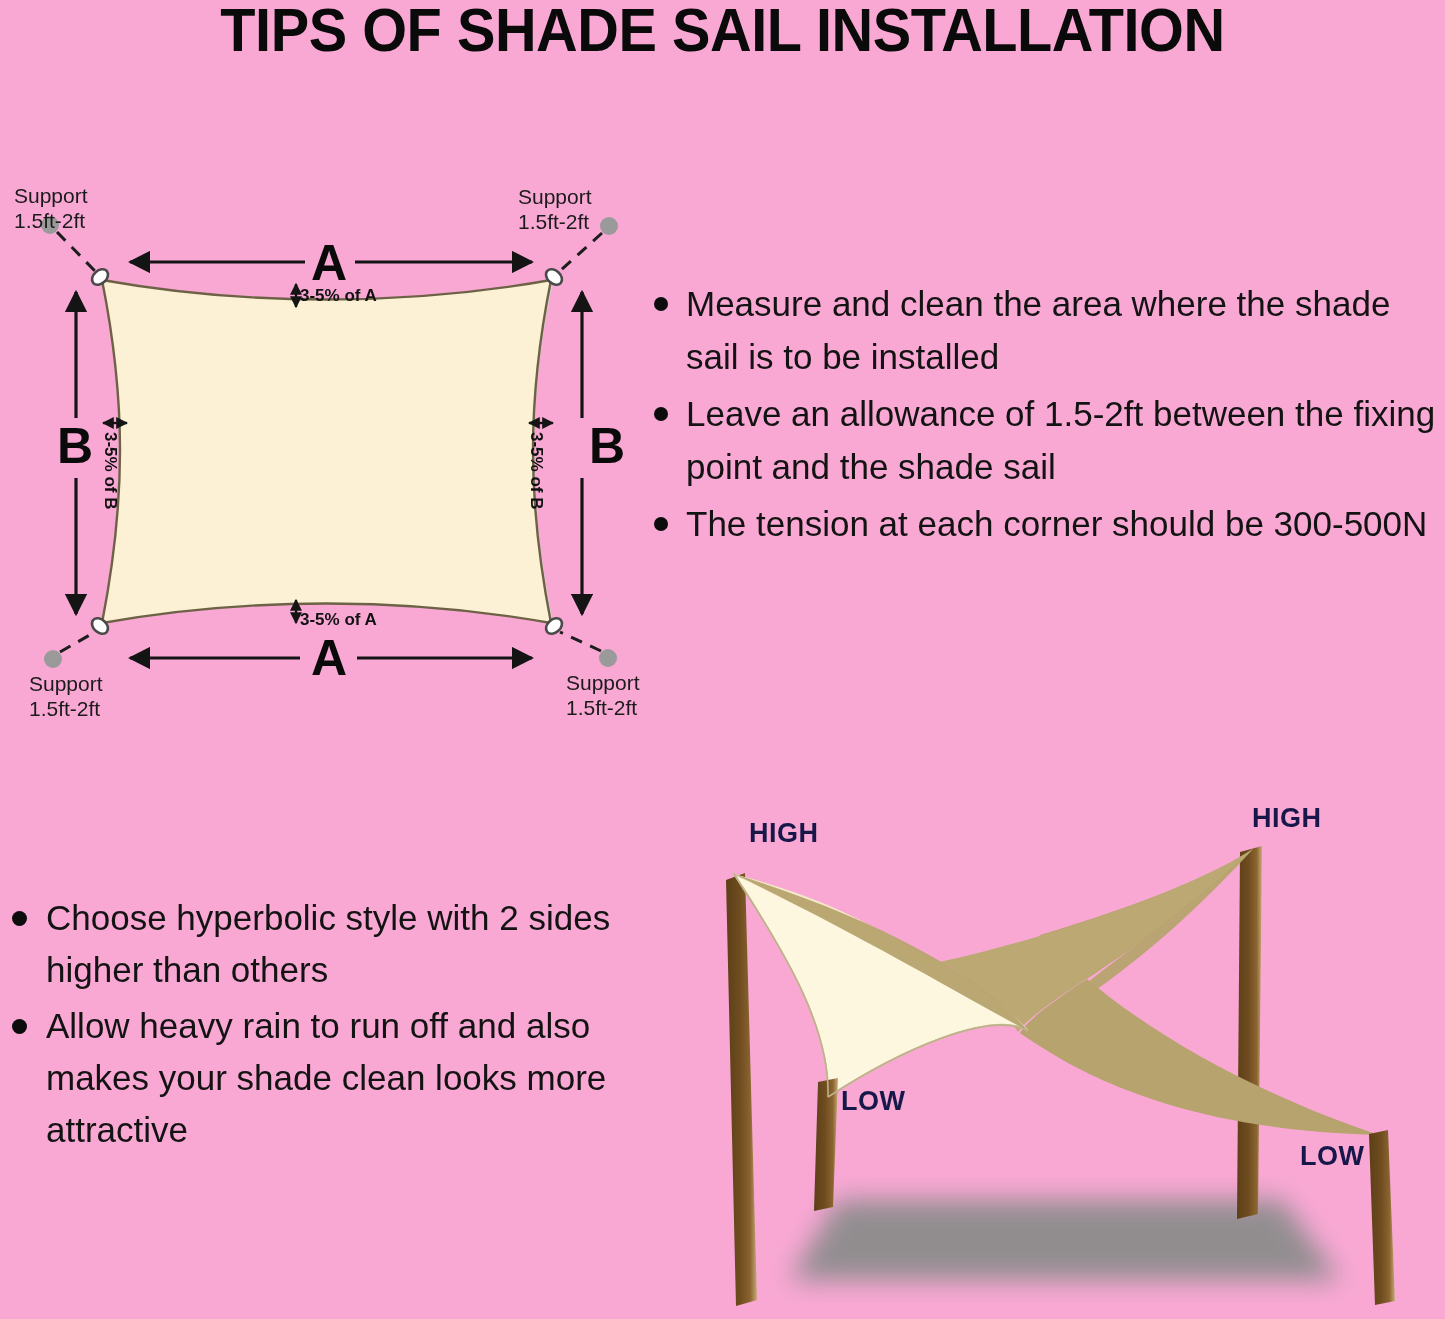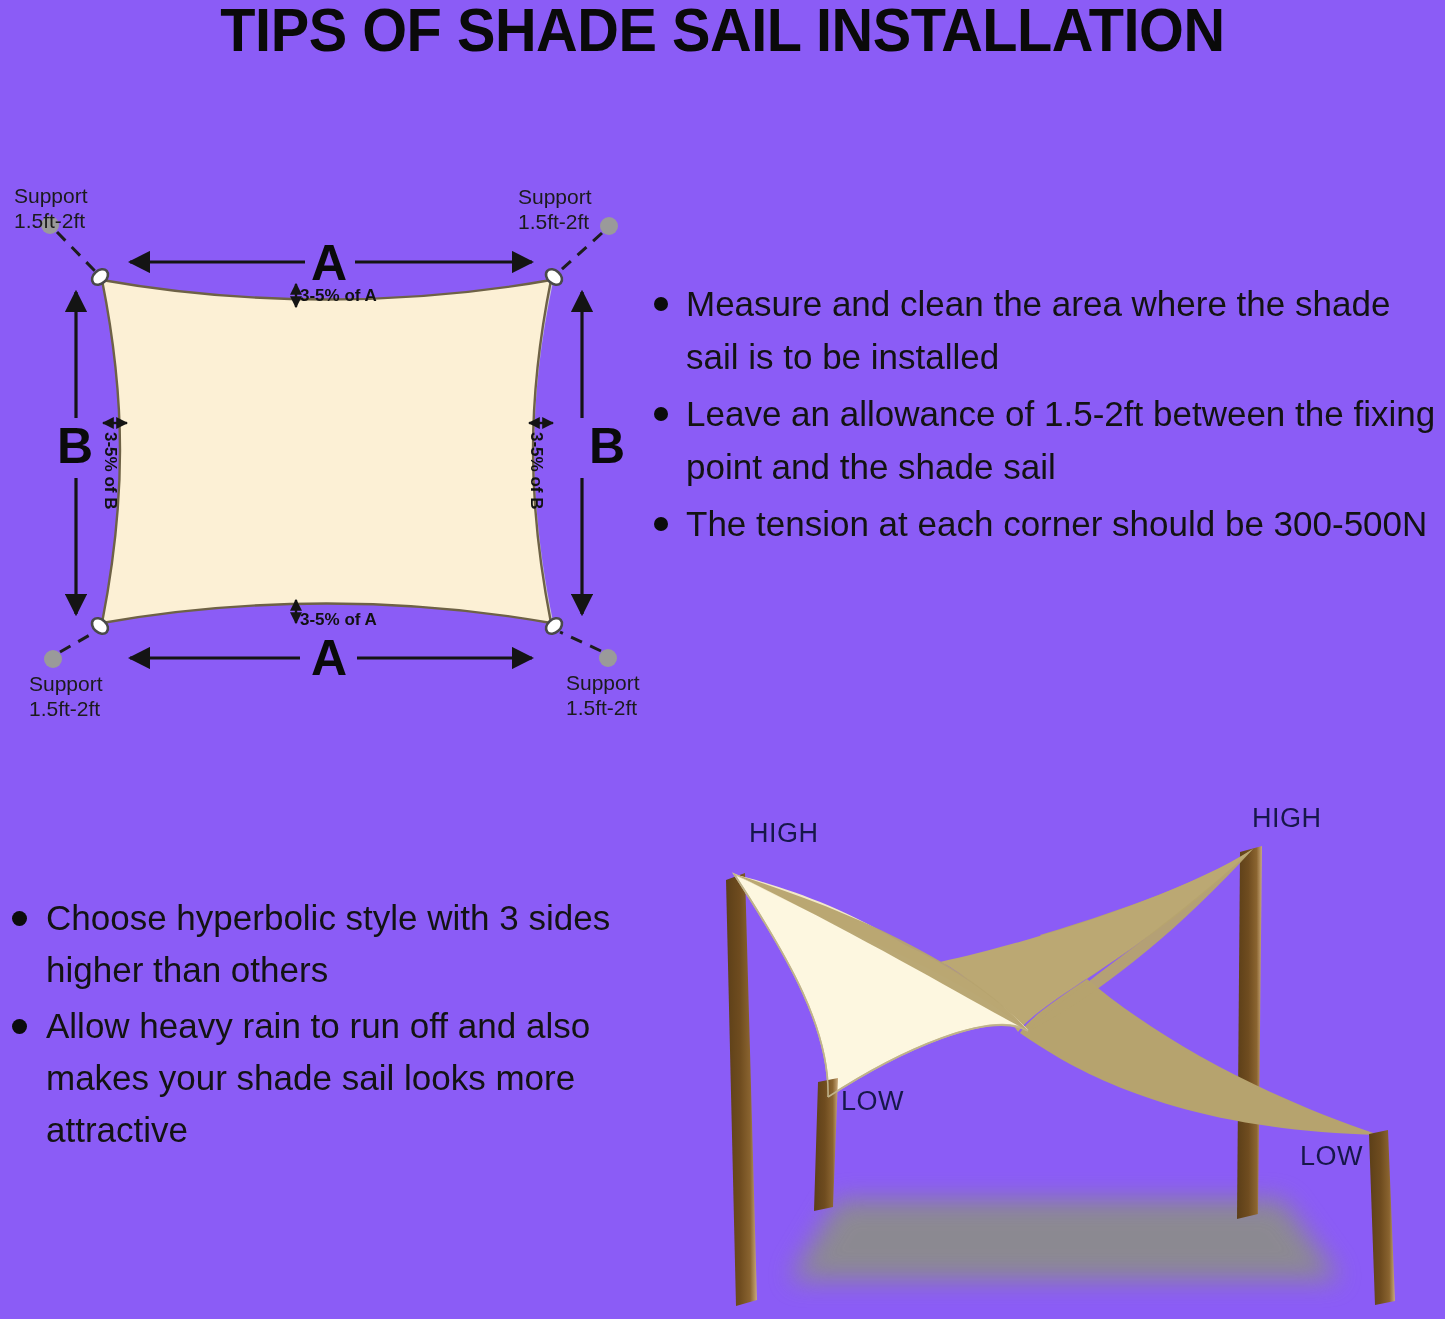--- a/index.html
+++ b/index.html
@@ -5,21 +5,21 @@
 <style>
   html, body {
     margin: 0;
     padding: 0;
     background: #ffffff;
   }
   #page {
     position: relative;
     width: 1445px;
     height: 1319px;
-    background: #8b5cf6;
+    background: #f9a8d4;
     overflow: hidden;
     font-family: "Liberation Sans", sans-serif;
   }
 
   
   #title {
     position: absolute;
     left: 0;
     top: -6px;
     width: 1445px;
@@ -125,21 +125,21 @@
     top: 19px;
     width: 15px;
     height: 15px;
   }
 
   
   .hl-label {
     position: absolute;
     font-family: "Liberation Sans", sans-serif;
     font-size: 27px;
-    font-weight: normal;
+    font-weight: bold;
     letter-spacing: 0.5px;
     color: #17174a;
     white-space: nowrap;
   }
 </style>
 </head>
 <body>
 
 <div id="page">
 
@@ -250,22 +250,22 @@
   <div class="pct-label vert" style="left:119px; top:432px;">3-5% of B</div>
   <div class="pct-label vert" style="left:545px; top:432px;">3-5% of B</div>
 
   <ul id="tips-list" class="bullet-list">
     <li>Measure and clean the area where the shade sail is to be installed</li>
     <li>Leave an allowance of 1.5-2ft between the fixing point and the shade sail</li>
     <li>The tension at each corner should be 300-500N</li>
   </ul>
 
   <ul id="style-list" class="bullet-list">
-    <li>Choose hyperbolic style with 3 sides higher than others</li>
-    <li>Allow heavy rain to run off and also makes your shade sail looks more attractive</li>
+    <li>Choose hyperbolic style with 2 sides higher than others</li>
+    <li>Allow heavy rain to run off and also makes your shade clean looks more attractive</li>
   </ul>
 
   <svg class="svg-layer" viewBox="0 0 1445 1319" preserveAspectRatio="none">
 
     <path d="M 838 1200 L 1282 1200 L 1340 1280 L 790 1280 Z" fill="#8C8C8C" filter="url(#blurShadow)" opacity="0.95"></path>
 
     <g>
       <path d="M 726 880 L 745 873 L 757 1300 L 736 1306 Z" fill="url(#postGrad)"></path>
     </g>
 

